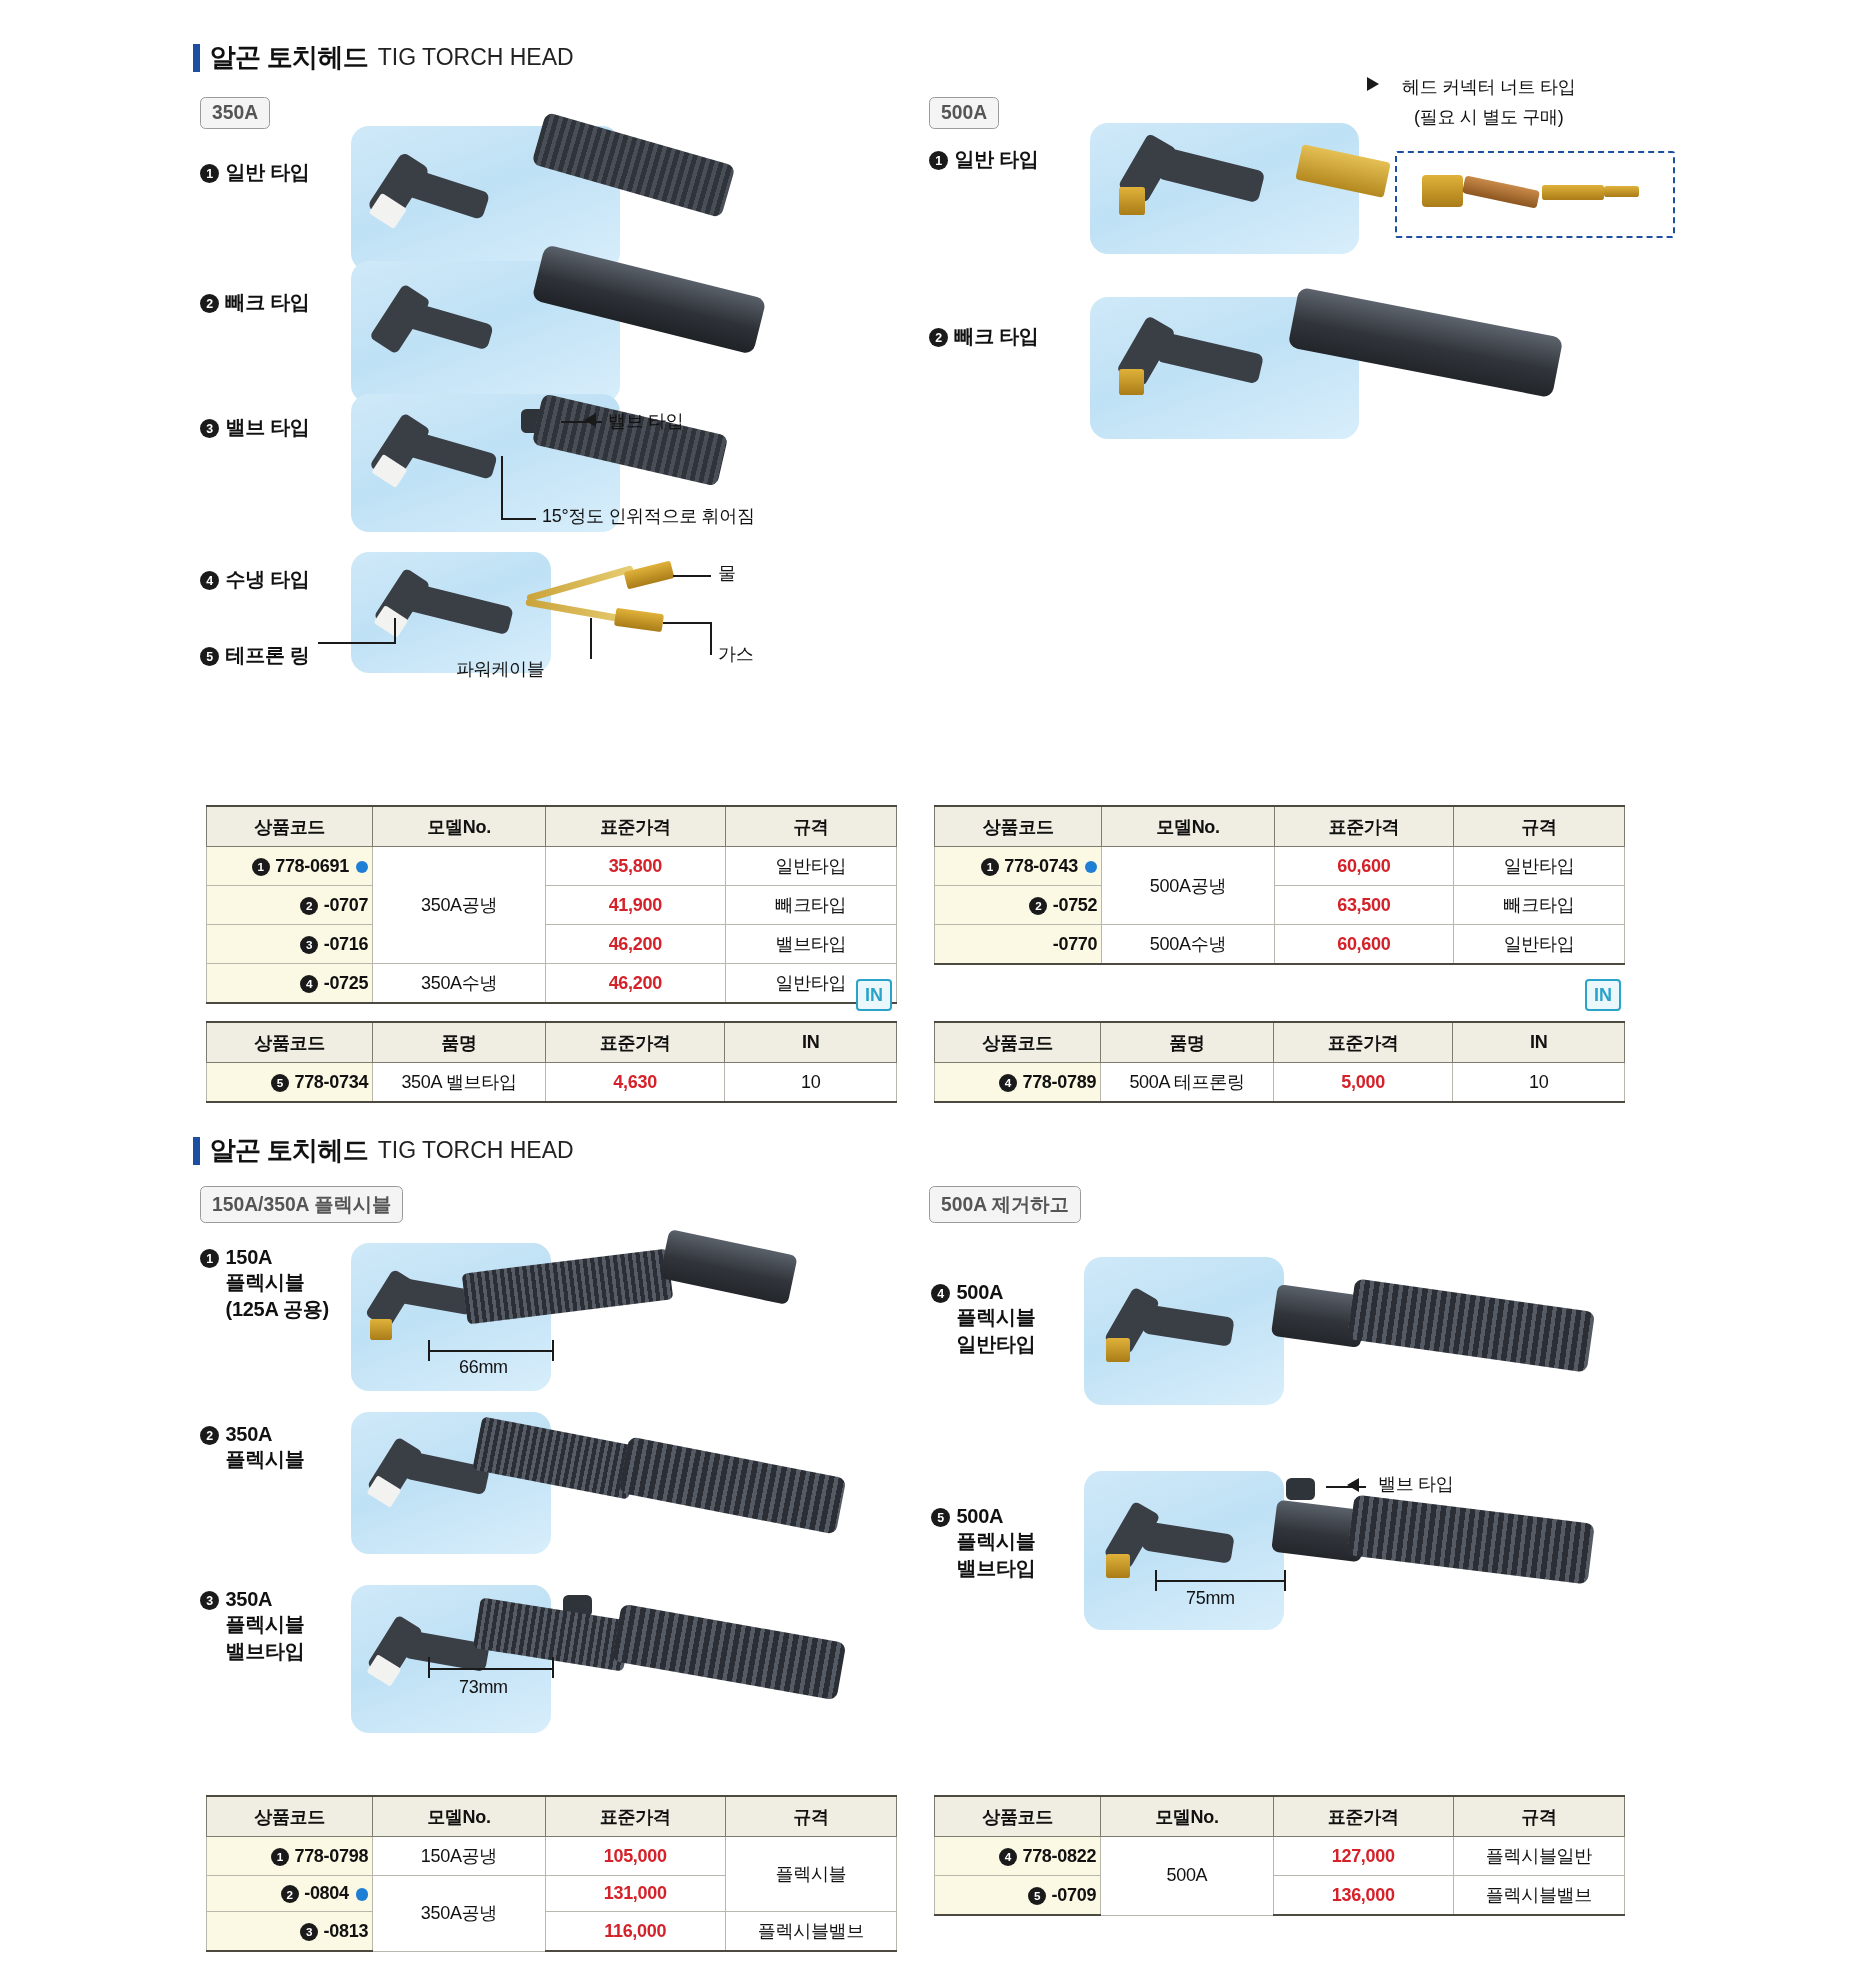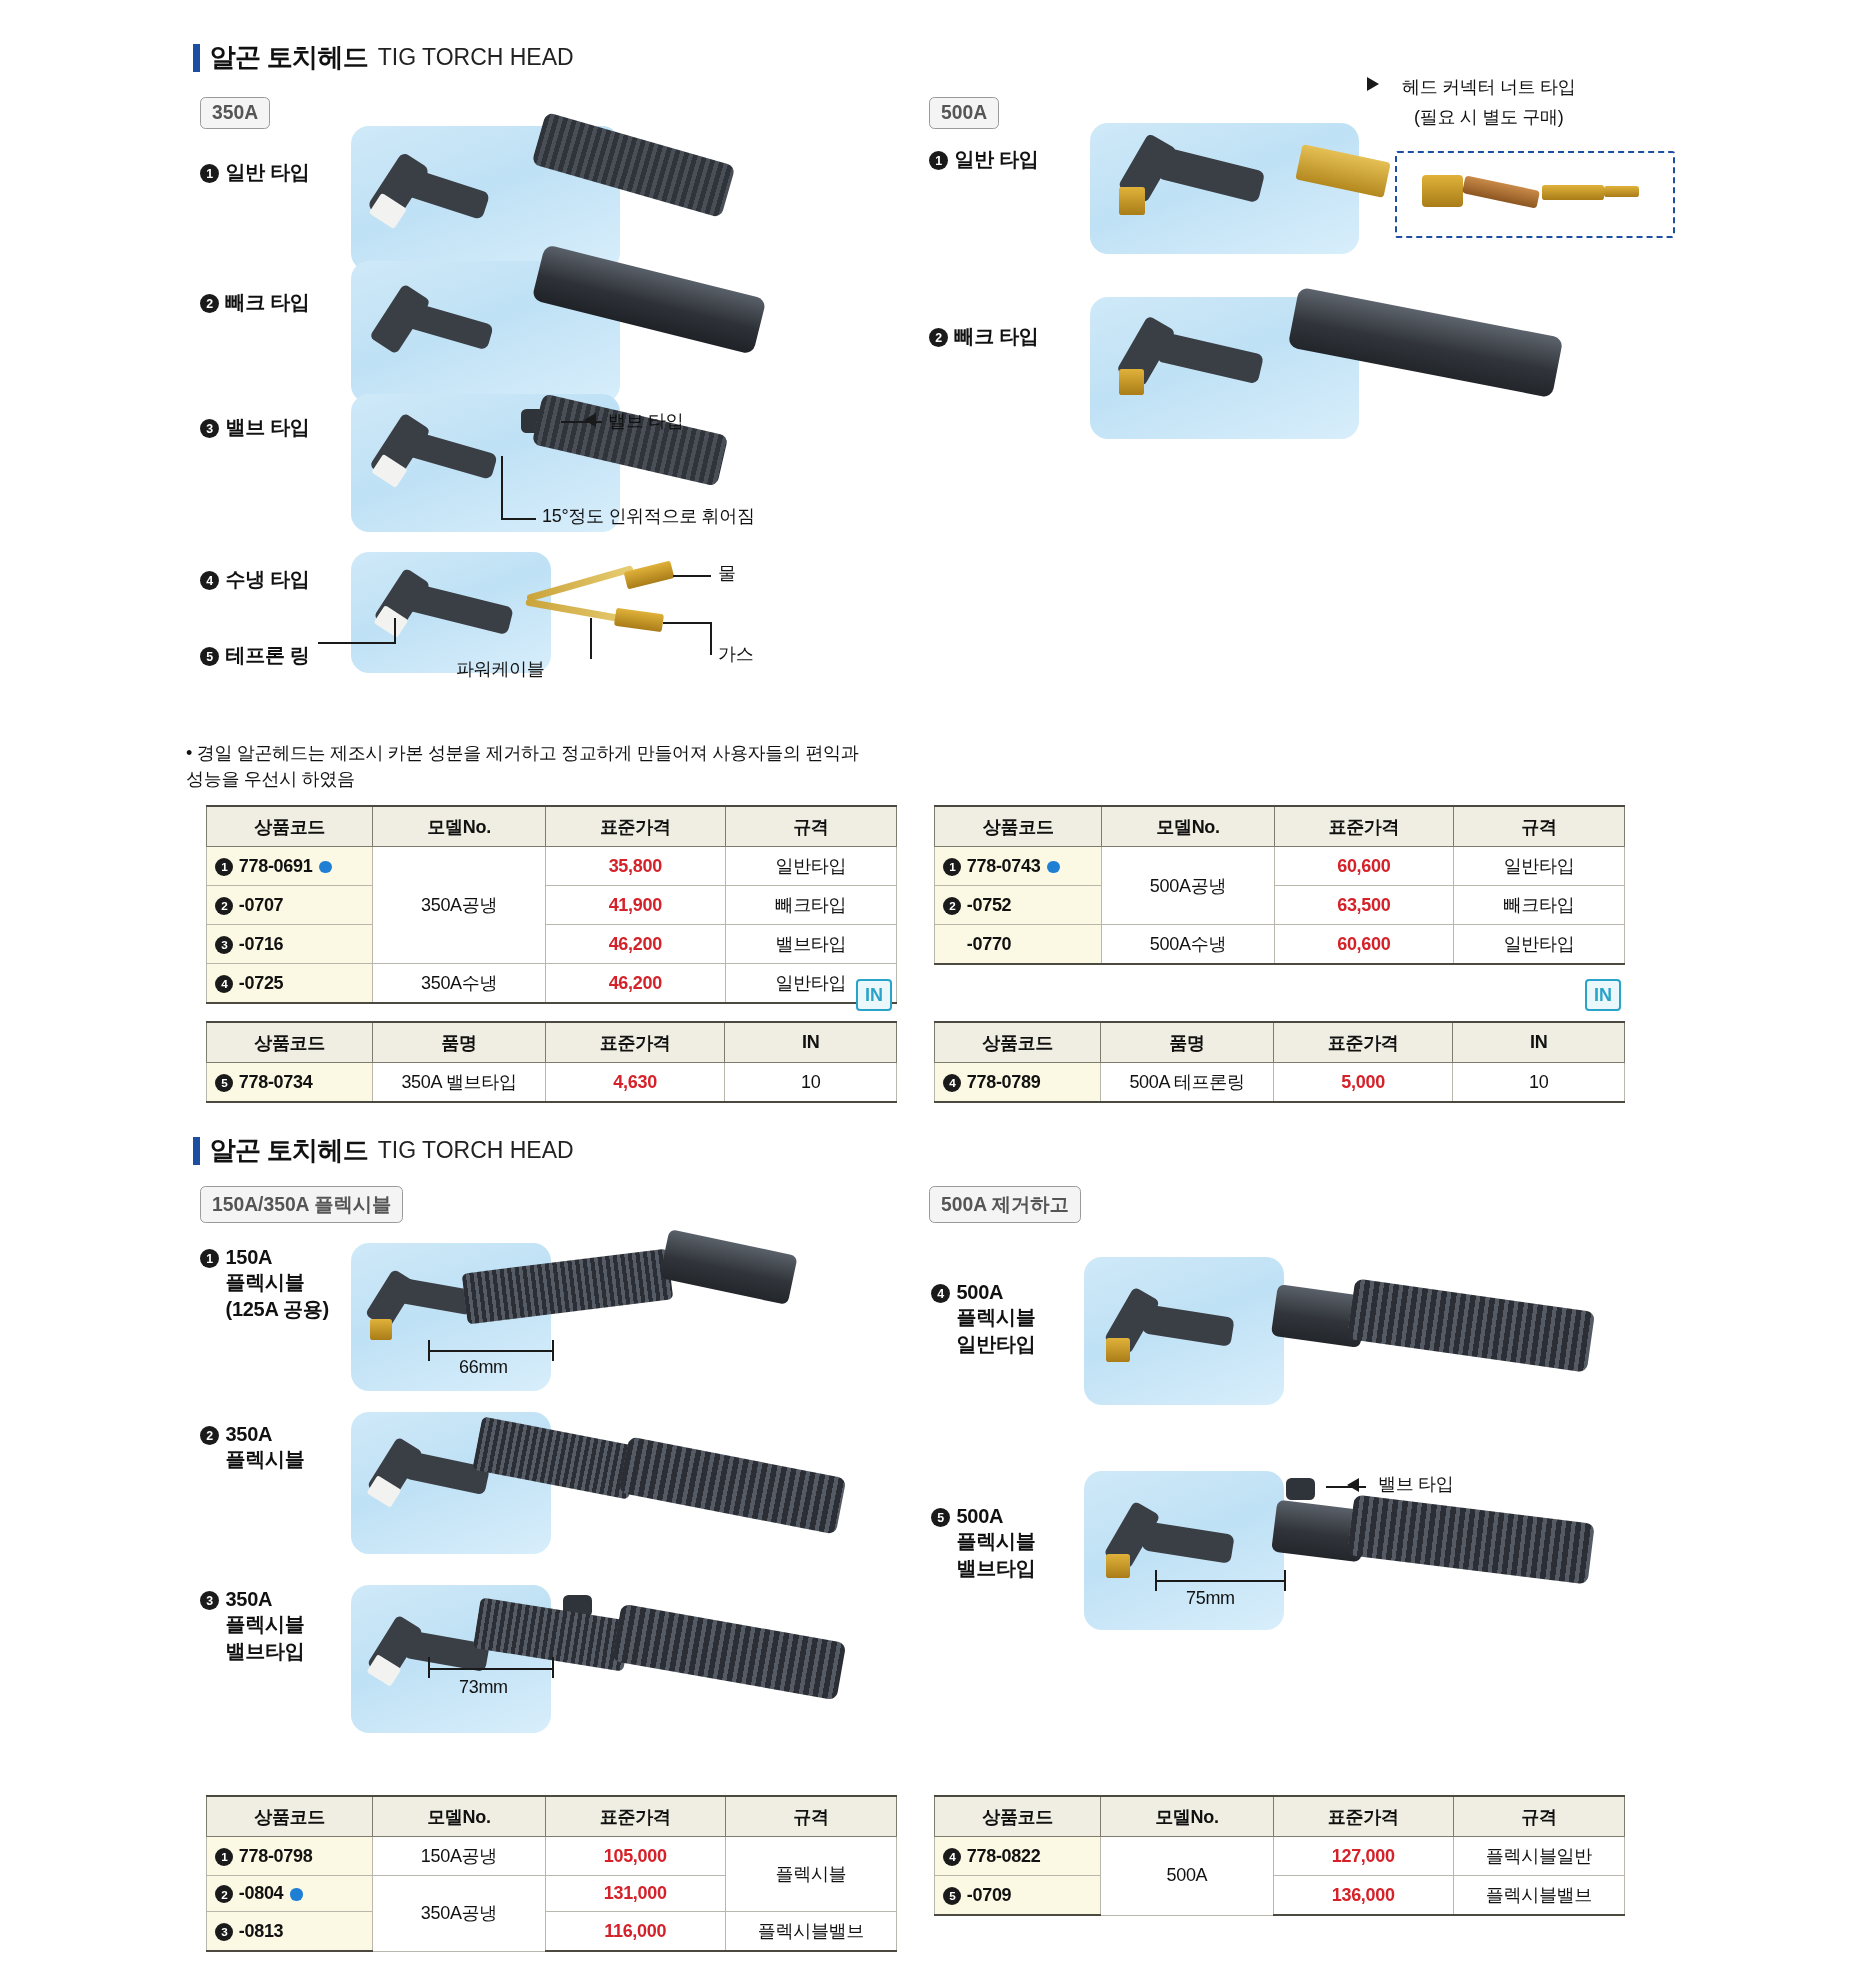--- a/index.html
+++ b/index.html
@@ -72,21 +72,21 @@
     font-size:18px;
   }
   table.spec th{
     background:#f0eee2;border:1.4px solid #7e7c6e;border-top:2.8px solid #4c4a40;
     font-weight:bold;padding:7.6px 2.8px;color:#111;letter-spacing:-0.3px;
   }
   table.spec td{
     border:1.4px solid #b9b7ab;padding:7px 4.1px;text-align:center;color:#111;
     letter-spacing:-0.3px;background:#fff;
   }
-  table.spec td.code{background:#fbf8e4;text-align:left;padding-left:8.3px;font-weight:bold;}
+  table.spec td.code{background:#fbf8e4;text-align:right;padding-left:8.3px;font-weight:bold;}
   table.spec td.price{color:#d5222a;font-weight:bold;}
   table.spec tr:last-child td{border-bottom:2.8px solid #4c4a40;}
   .numsm{
     display:inline-flex;align-items:center;justify-content:center;
     width:18px;height:18px;border-radius:50%;background:#1a1a1a;color:#fff;
     font-size:11.7px;font-weight:bold;margin-right:5.5px;line-height:1;vertical-align:middle;
   }
   .bluedot{display:inline-block;width:12.4px;height:12.4px;border-radius:50%;
     background:#1f7fd4;margin-left:7px;vertical-align:middle;}
   .in-badge{
@@ -203,21 +203,20 @@
   <div class="abs item-label" style="left:929px;top:323px;">
     <span class="num">2</span><span>빼크 타입</span>
   </div>
   <div class="abs photo" style="left:1090px;top:297px;width:269px;height:142px;">
     <div class="torch-head" style="left:40px;top:22px;width:32px;height:64px;transform:rotate(30deg);"></div>
     <div class="brass" style="left:29px;top:72px;width:25px;height:26px;"></div>
     <div class="torch-body" style="left:68px;top:46px;width:104px;height:30px;transform:rotate(13deg);"></div>
   </div>
   <div class="abs" style="left:1291px;top:312px;width:269px;height:61px;transform:rotate(11deg);background:linear-gradient(180deg,#5e646d,#31353b 55%,#22252a);border-radius:9.7px;"></div>
 
-  <div class="abs note" style="left:186px;top:740px;width:691px;">• 경일 알곤헤드는 제조시 카본 성분을 제거하고 정교하게 만들어져 사용자들의 편익과 성능을 우선시 하였음</div>
 
   <div class="abs" style="left:206px;top:805px;width:691px;">
     <table class="spec">
       <thead>
         <tr>
           <th style="width:166px">상품코드</th>
           <th style="width:173px">모델No.</th>
           <th style="width:180px">표준가격</th>
           <th style="width:173px">규격</th>
         </tr>

